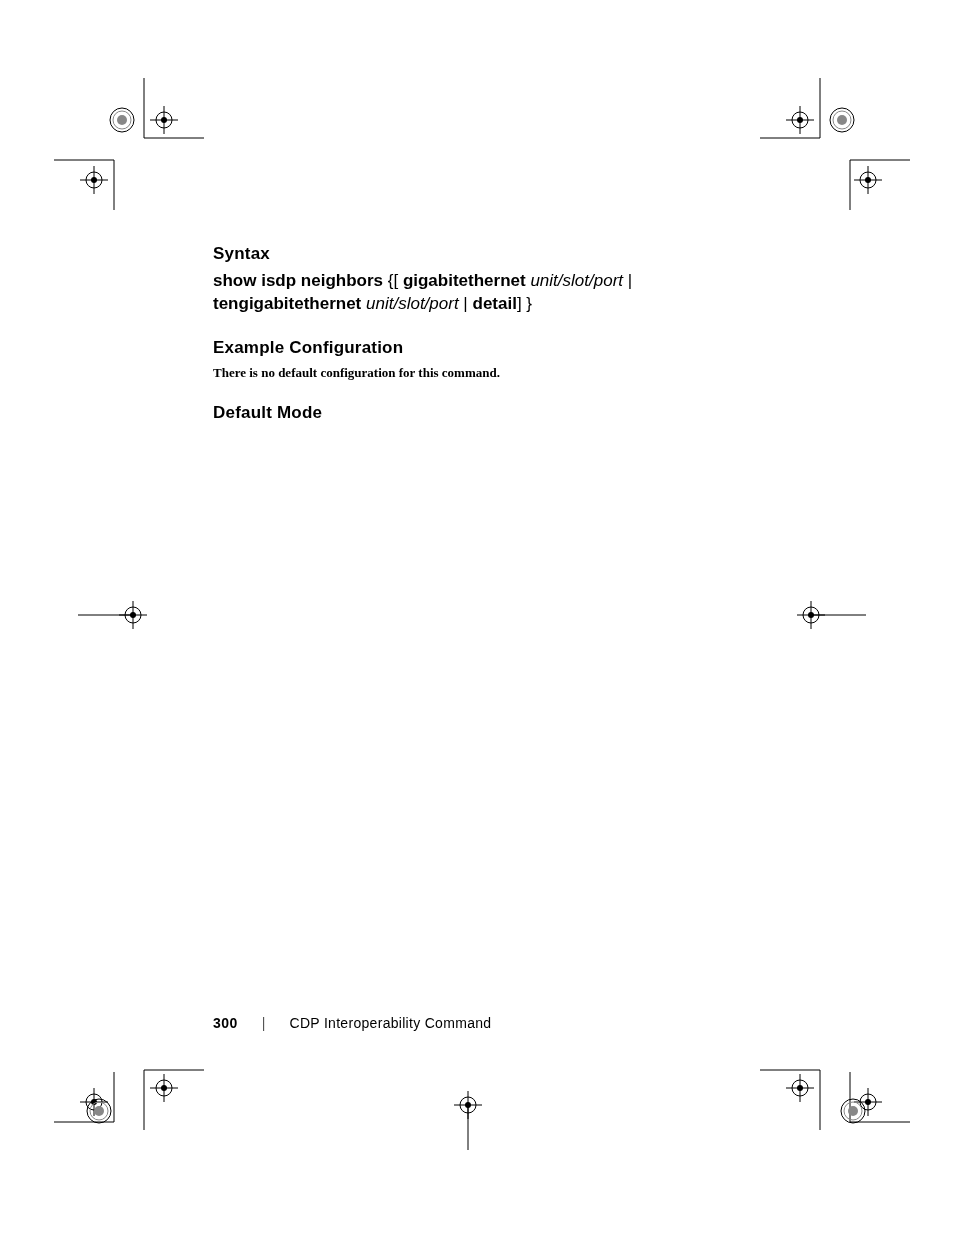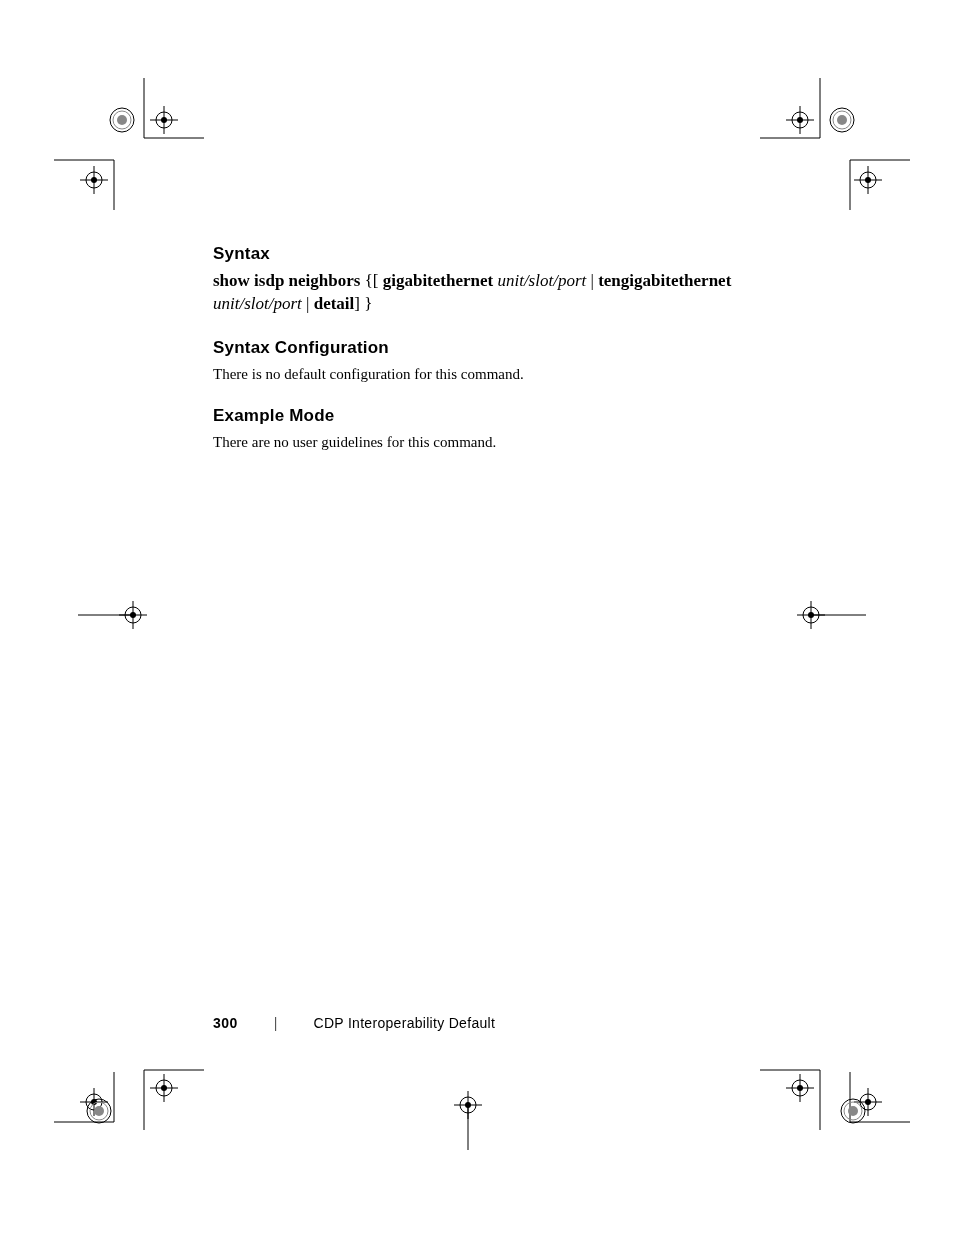--- a/index.html
+++ b/index.html
@@ -21,43 +21,44 @@
   .heading {
     font-family: "Helvetica Neue", Helvetica, Arial, sans-serif;
     font-weight: 700;
     font-stretch: condensed;
     letter-spacing: 0.2px;
     font-size: 17px;
     margin: 0 0 6px 0;
   }
   .body {
     font-family: "Times New Roman", Times, serif;
-    font-size: 15px;
+    font-size: 13px;
     line-height: 1.35;
     margin: 0 0 22px 0;
+    font-weight: bold;
   }
   .syntax-body {
-    font-family: Liberation Serif, serif;
+    font-family: Liberation Sans, sans-serif;
     font-size: 17px;
     line-height: 1.35;
     margin: 0 0 22px 0;
   }
   .bold  { font-weight: 700; }
   .ital  { font-style: italic; }
   .plain { font-weight: 400; font-style: normal; }
 
   .footer {
     position: absolute;
     left: 213px;
     top: 1015px;
     font-family: "Helvetica Neue", Helvetica, Arial, sans-serif;
     font-size: 14px;
     display: flex;
     align-items: flex-start;
-    gap: 36px;
+    gap: 24px;
   }
   .footer .pgnum {
     font-weight: 700;
     letter-spacing: 0.5px;
   }
   .footer .sep {
     color: #555;
     font-weight: 300;
   }
   .footer .title {
@@ -93,39 +94,38 @@
 <body>
 
 <div class="page">
 
   <div>
     <p class="heading">Syntax</p>
     <p class="syntax-body" id="syntax-line"><span class="bold">show isdp neighbors</span><span class="plain"> {[ </span><span class="bold">gigabitethernet</span><span class="plain"> </span><span class="ital">unit/slot/port</span><span class="plain"> | </span><span class="bold">tengigabitethernet</span><span class="plain"> </span><span class="ital">unit/slot/port</span><span class="plain"> | </span><span class="bold">detail</span><span class="plain">] }</span></p>
   </div>
 
   <div>
-    <p class="heading">Syntax Configuration</p>
+    <p class="heading">Example Configuration</p>
     <p class="body">There is no default configuration for this command.</p>
   </div>
 
   <div>
-    <p class="heading">Example Mode</p>
-  </div>
-
-  <div>
-    <p class="body">There are no user guidelines for this command.</p>
+    <p class="heading">Default Mode</p>
+  </div>
+
+  <div>
   </div>
 
 
 </div>
 
 <div class="footer">
   <span class="pgnum">300</span>
   <span class="sep">|</span>
-  <span class="title">CDP Interoperability Default</span>
+  <span class="title">CDP Interoperability Command</span>
 </div>
 
 <svg width="0" height="0" style="position:absolute">
   <defs>
     <g id="reg">
       <circle cx="0" cy="0" r="8" fill="none" stroke="#000" stroke-width="1"></circle>
       <circle cx="0" cy="0" r="3" fill="#000"></circle>
       <line x1="-14" y1="0" x2="14" y2="0" stroke="#000" stroke-width="1"></line>
       <line x1="0" y1="-14" x2="0" y2="14" stroke="#000" stroke-width="1"></line>
     </g>

